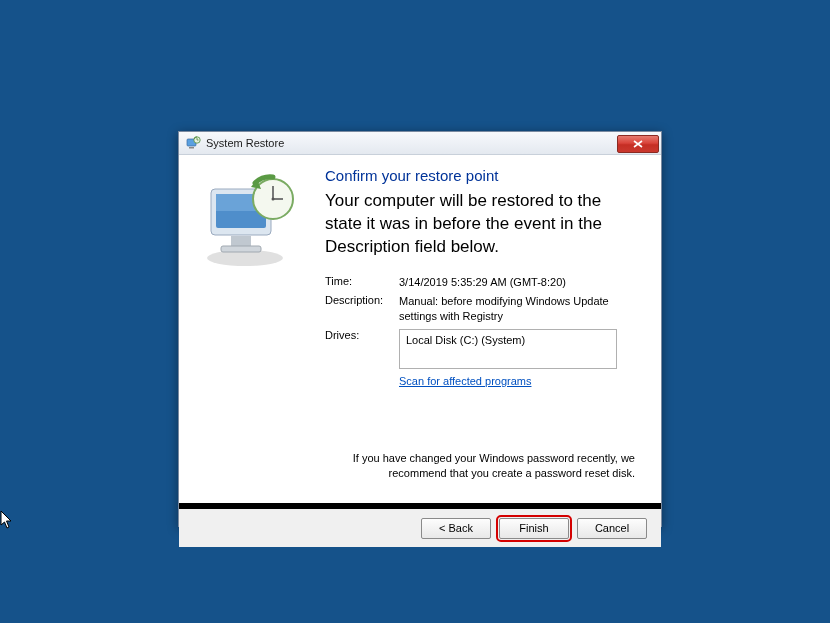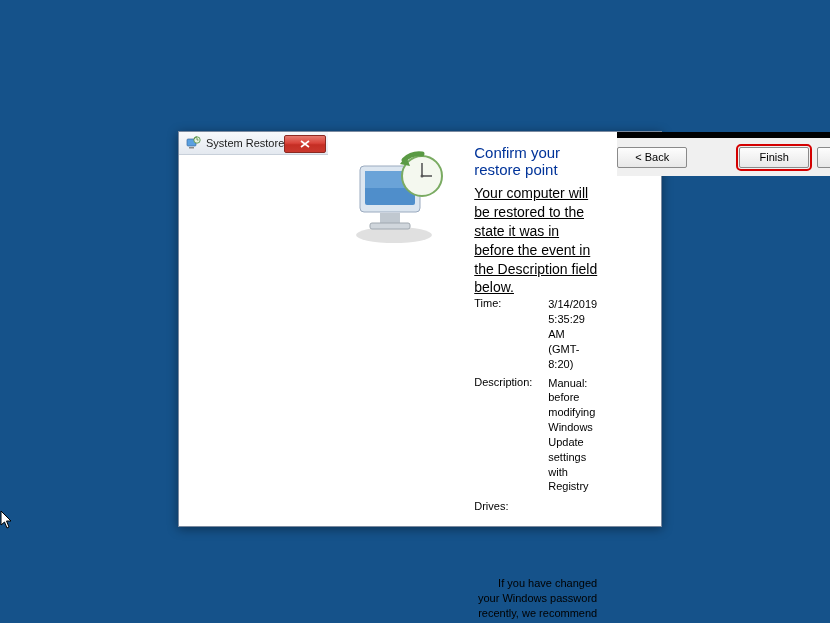--- a/index.html
+++ b/index.html
@@ -23,20 +23,21 @@
   .window {
     position: absolute;
     left: 178px;
     top: 131px;
     width: 482px;
     height: 394px;
     background: #fff;
     border: 1px solid #7a8aa0;
     box-shadow: 0 2px 10px rgba(0,0,0,0.4);
     display: flex;
+    flex-direction: column;
   }
   .titlebar {
     height: 22px;
     background: linear-gradient(to bottom, #f7f9fc, #e4e9f0);
     border-bottom: 1px solid #c8d0da;
     display: flex;
     align-items: center;
     padding: 0 2px 0 6px;
     flex: none;
   }
@@ -80,25 +81,25 @@
     padding: 12px 20px 10px 0;
     color: #000;
   }
   .heading {
     color: #003399;
     font-size: 15px;
     font-weight: 400;
     margin-bottom: 6px;
   }
   .subtext {
-    font-size: 14px;
+    font-size: 17px;
     color: #000;
     line-height: 1.35;
+    margin-bottom: 16px;
     max-width: 300px;
-    text-decoration: underline;
   }
   .field-row {
     display: flex;
     font-size: 11px;
     margin-bottom: 4px;
   }
   .field-label {
     width: 74px;
     flex: none;
   }
@@ -152,21 +153,20 @@
     font-family: inherit;
     color: #000;
     display: flex;
     align-items: center;
     justify-content: center;
     padding: 0;
   }
   .btn.highlight {
     outline: 2px solid #d40000;
     outline-offset: 1px;
-    margin-left: 44px;
   }
 </style>
 </head>
 <body>
 
 <div class="cursor">
   <svg width="14" height="20" viewBox="0 0 14 20">
     <path d="M1 1 L1 15 L4.5 12 L7 18 L9 17 L6.5 11 L11 11 Z" fill="#fff" stroke="#000" stroke-width="1"></path>
   </svg>
 </div>
@@ -220,20 +220,26 @@
         <div class="field-value">3/14/2019 5:35:29 AM (GMT-8:20)</div>
       </div>
 
       <div class="field-row">
         <div class="field-label">Description:</div>
         <div class="field-value">Manual: before modifying Windows Update settings with Registry</div>
       </div>
 
       <div class="field-row" style="margin-top:6px">
         <div class="field-label">Drives:</div>
+        <div style="flex:1">
+          <div class="drives-box">
+            <span>Local Disk (C:) (System)</span>
+          </div>
+          <a class="link" href="#">Scan for affected programs</a>
+        </div>
       </div>
 
       <div class="gap"></div>
 
       <div class="note1">If you have changed your Windows password recently, we recommend that you create a password reset disk.</div>
     </div>
   </div>
 
   <div class="footer">
     <button class="btn">&lt; Back</button>

